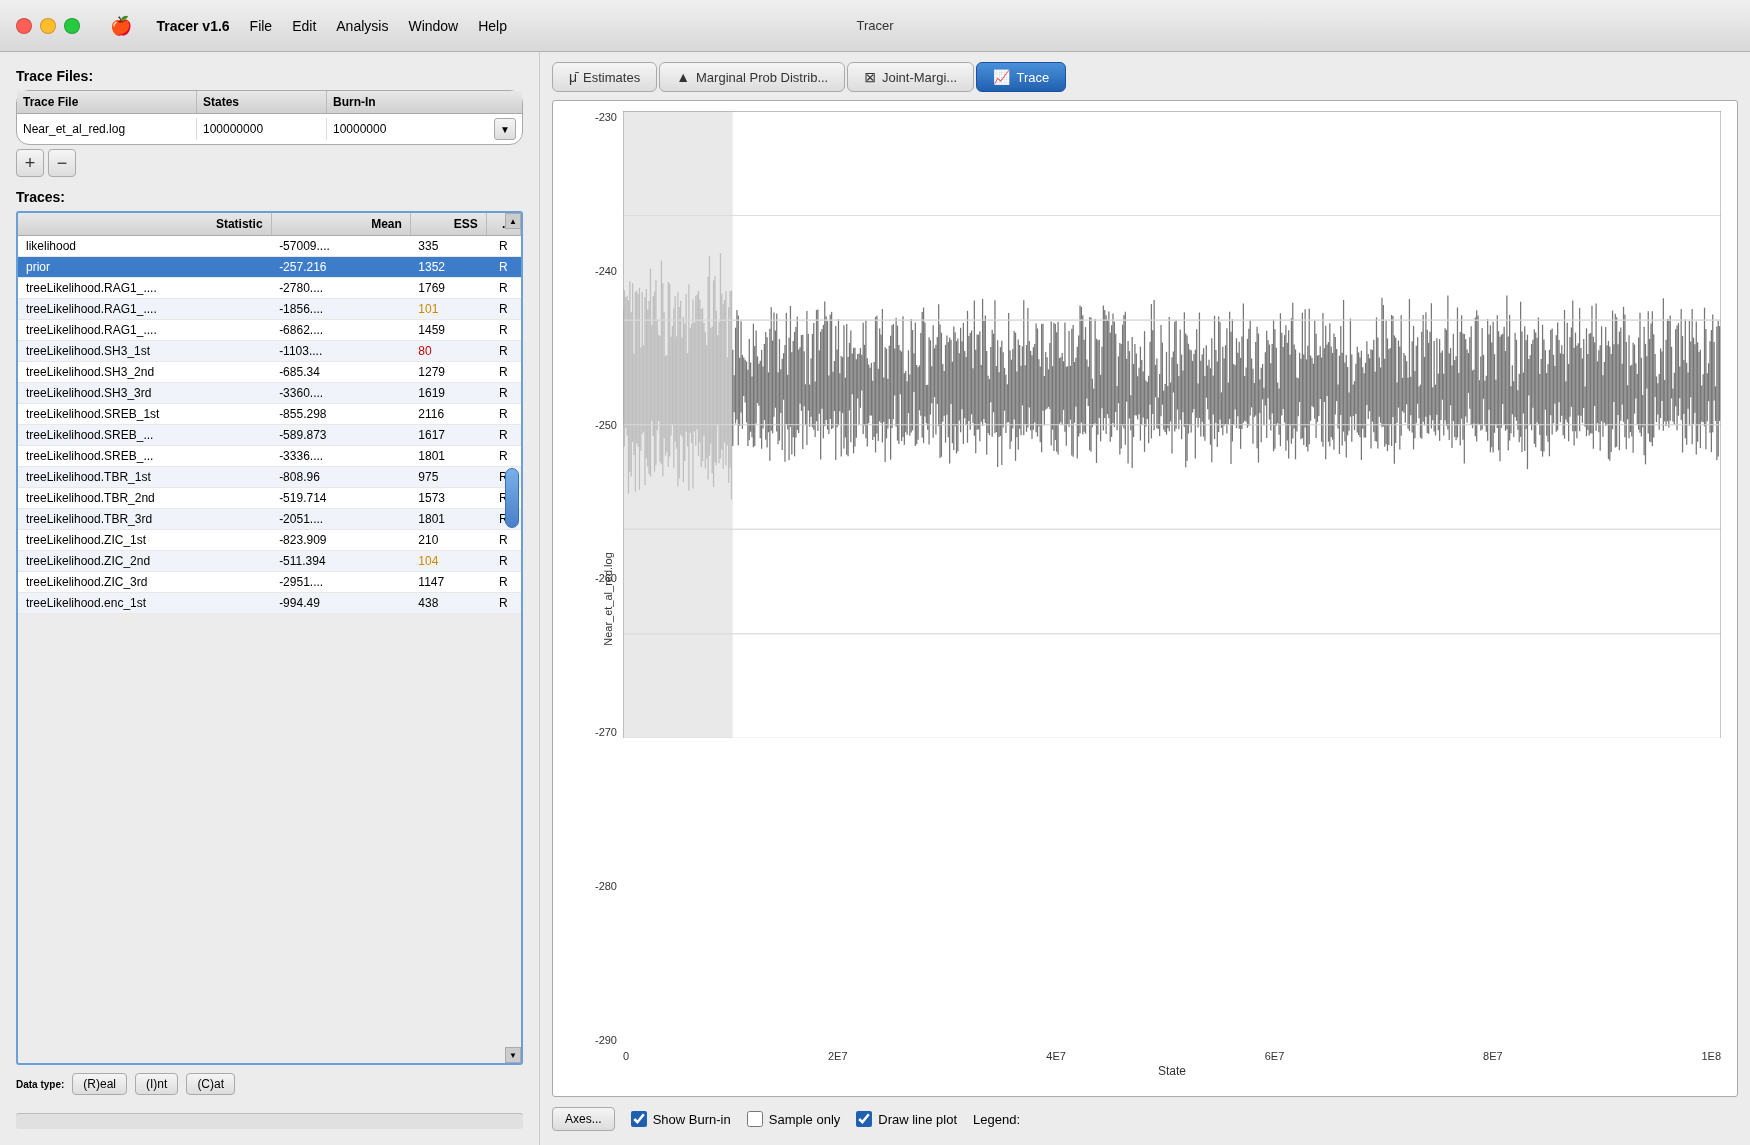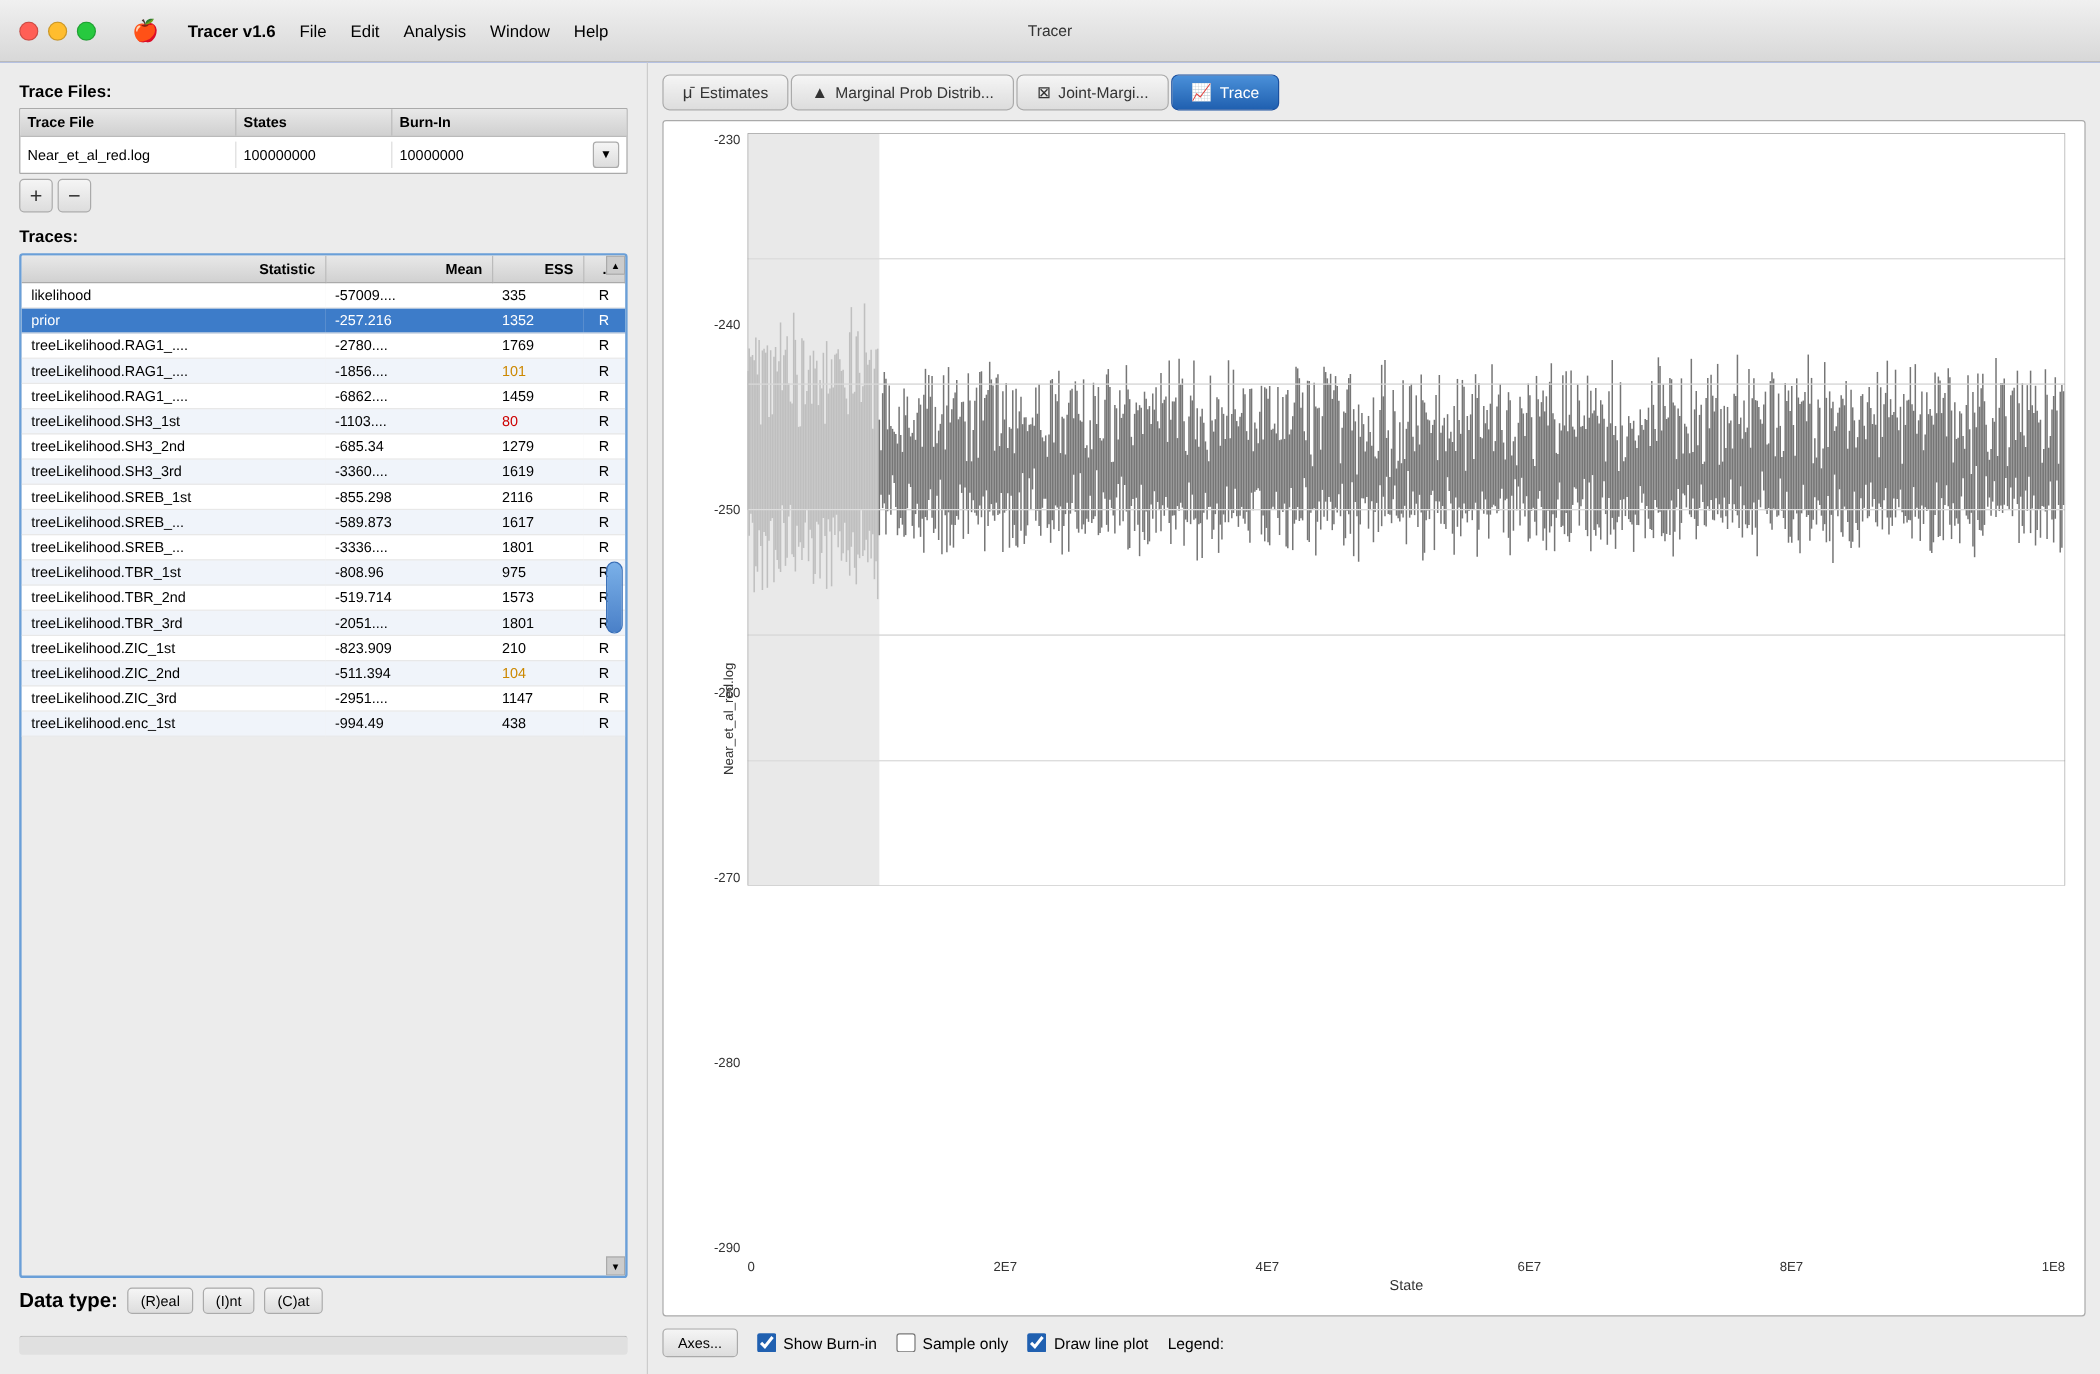--- a/index.html
+++ b/index.html
@@ -60,21 +60,21 @@
       left: 50%;
       transform: translateX(-50%);
       font-size: 13px;
       color: #333;
     }
 
     
     .main-container {
       display: flex;
       height: calc(1145px - 52px);
-      background: #1d4ed8;
+      background: #86efac;
     }
 
     
     .left-panel {
       width: 540px;
       padding: 16px 16px 16px 16px;
       display: flex;
       flex-direction: column;
       gap: 12px;
       background: #ececec;
@@ -85,21 +85,21 @@
       font-size: 14px;
       font-weight: 600;
       margin-bottom: 6px;
       color: #000;
     }
 
     
     .trace-files-container {
       border: 1px solid #aaa;
       background: #fff;
-      border-radius: 1px;
+      border-radius: 13px;
     }
     .table-header-row {
       display: flex;
       background: linear-gradient(to bottom, #e8e8e8, #d0d0d0);
       border-bottom: 1px solid #aaa;
       font-weight: 600;
       font-size: 12px;
     }
     .table-header-row .col-file { flex: 0 0 180px; padding: 4px 6px; border-right: 1px solid #bbb; }
     .table-header-row .col-states { flex: 0 0 130px; padding: 4px 6px; border-right: 1px solid #bbb; }
@@ -558,21 +558,21 @@
       <td class="col-r">R</td>
     </tr>
             </tbody>
         </table>
         <div class="scroll-handle"></div>
         <div class="scroll-up-btn">▲</div>
         <div class="scroll-down-btn">▼</div>
       </div>
 
       <div class="data-type-row">
-        <span class="section-label" style="font-size:17px;margin-bottom:0;">Data type:</span>
+        <span class="section-label" style="font-size:10px;margin-bottom:0;">Data type:</span>
         <button class="dtype-btn">
           <span>(R)eal</span>
         </button>
         <button class="dtype-btn">
           <span>(I)nt</span>
         </button>
         <button class="dtype-btn">
           <span>(C)at</span>
         </button>
       </div>

